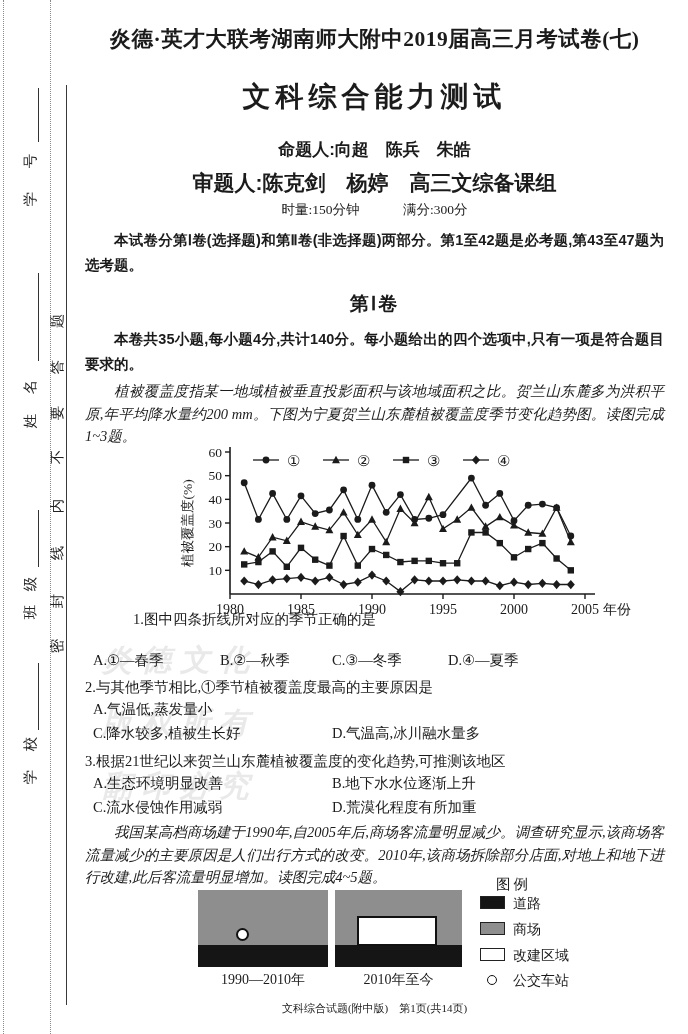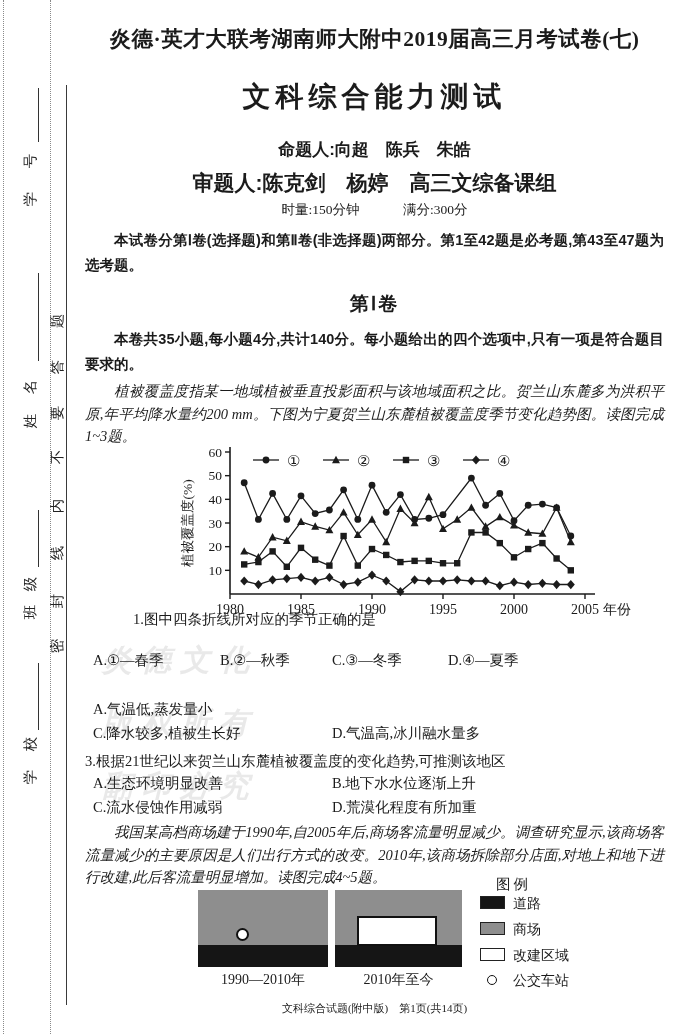--- a/index.html
+++ b/index.html
@@ -256,20 +256,23 @@
   <div class="abs content-w qstem" style="top:608px;margin-left:48px;">
     <span>1.</span><span>图中四条折线所对应的季节正确的是</span>
   </div>
   <div class="optrow content-w" style="top:651px;">
     <span class="o1">A.①—春季</span>
     <span class="o2-4col">B.②—秋季</span>
     <span class="o3-4col">C.③—冬季</span>
     <span class="o4-4col">D.④—夏季</span>
   </div>
 
+  <div class="abs content-w qstem" style="top:676px;">
+    <span>2.</span><span>与其他季节相比,①季节植被覆盖度最高的主要原因是</span>
+  </div>
   <div class="optrow content-w" style="top:700px;text-align:center;">
     <span class="o1">A.气温低,蒸发量小</span>
   </div>
   <div class="optrow content-w" style="top:724px;">
     <span class="o1">C.降水较多,植被生长好</span>
     <span class="o2-2col">D.气温高,冰川融水量多</span>
   </div>
 
   <div class="abs content-w qstem" style="top:750px;">
     <span>3.</span><span>根据21世纪以来贺兰山东麓植被覆盖度的变化趋势,可推测该地区</span>

